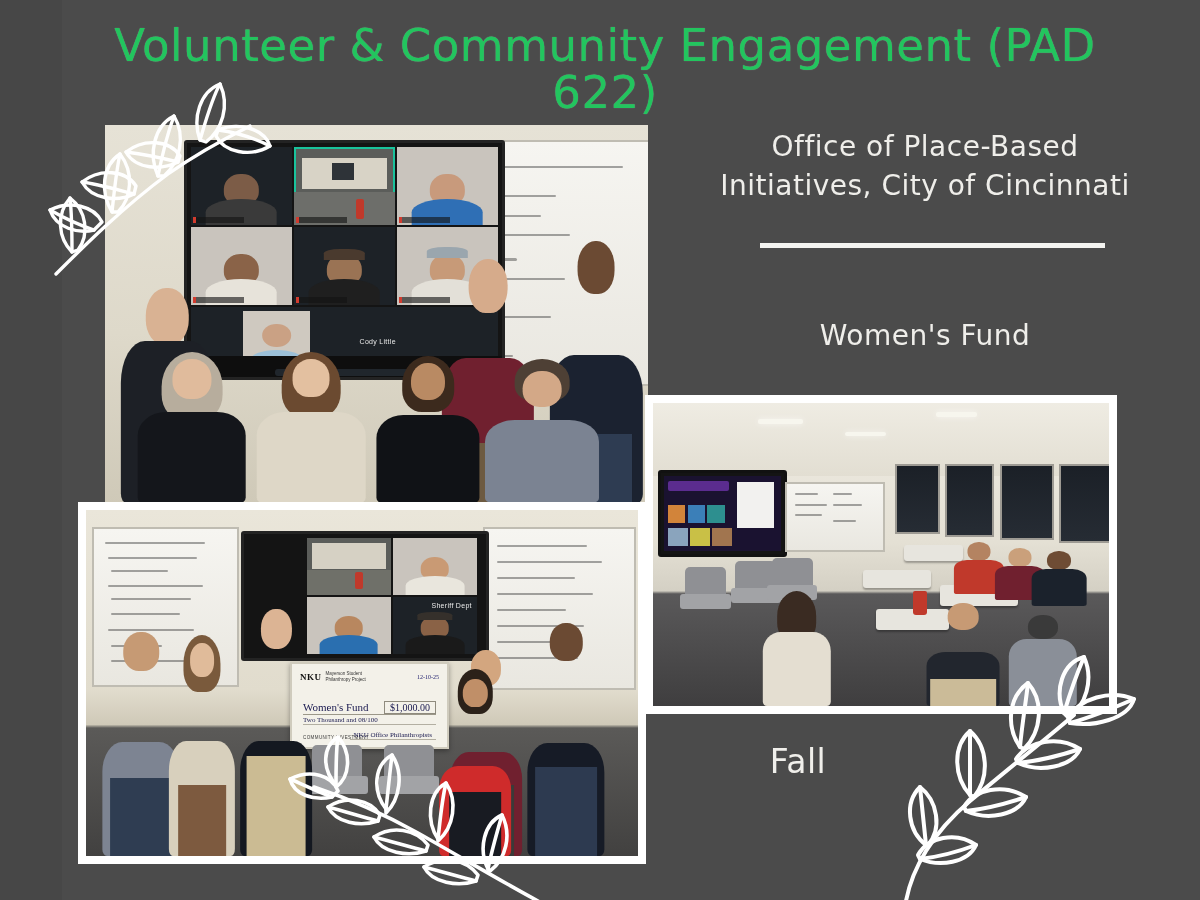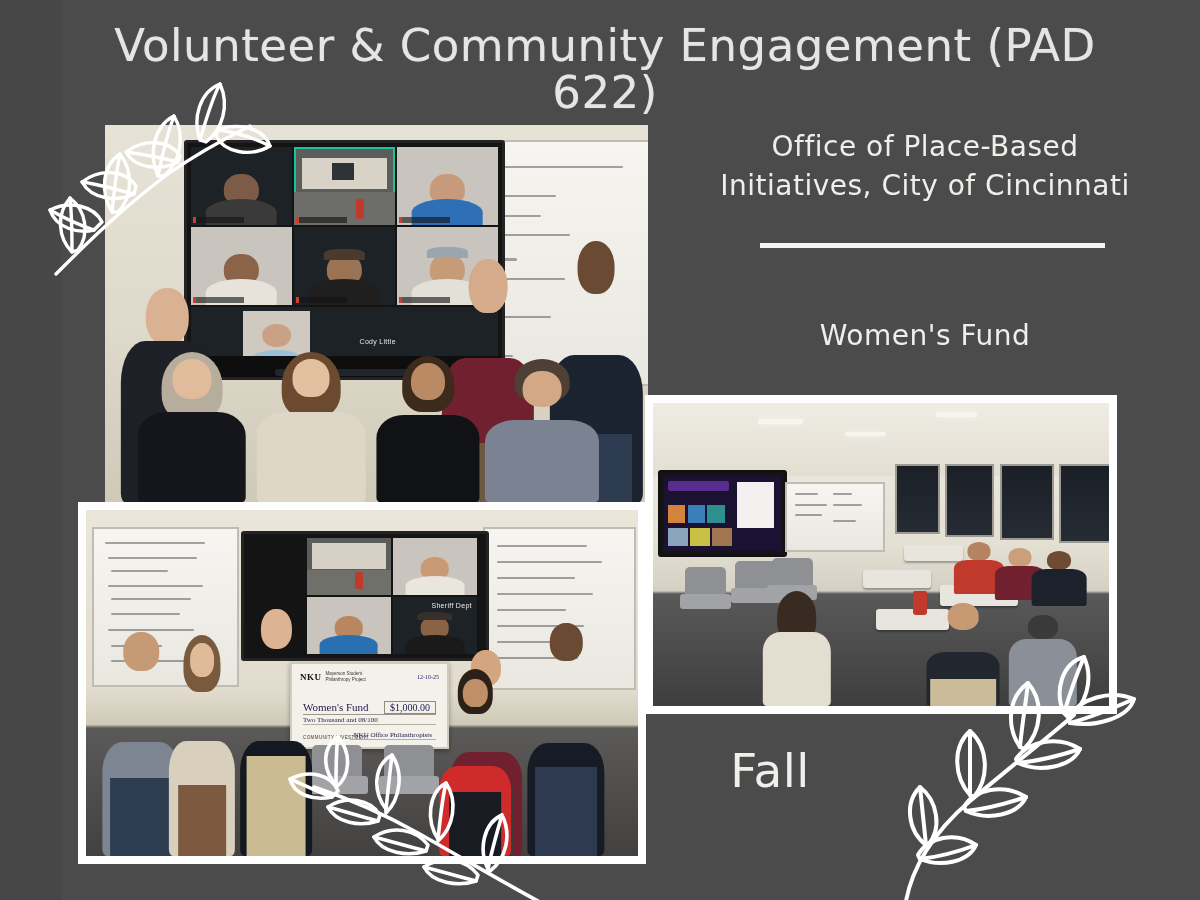--- a/index.html
+++ b/index.html
@@ -42,21 +42,21 @@
   }
 
   #title {
     position: absolute;
     left: 60px;
     top: 22px;
     width: 1090px;
     text-align: center;
     font-size: 45px;
     line-height: 1.05;
-    color: #e5e5e5;
+    color: #22c55e;
     text-shadow: 0 0 1px rgba(255,255,255,.35);
     z-index: 6;
   }
 
   #subtitle {
     position: absolute;
     left: 700px;
     top: 128px;
     width: 450px;
     text-align: center;
@@ -83,25 +83,25 @@
     width: 450px;
     text-align: center;
     font-size: 28px;
     line-height: 1.42;
     color: #efeeea;
     z-index: 6;
   }
 
   #season {
     position: absolute;
-    left: 620px;
+    left: 648px;
     top: 742px;
     width: 300px;
     text-align: center;
-    font-size: 47px;
+    font-size: 33px;
     line-height: 1.22;
     color: #f0efeb;
     z-index: 6;
   }
   #season .season-line { display: block; }
 
   
   .photo {
     position: absolute;
     overflow: hidden;

